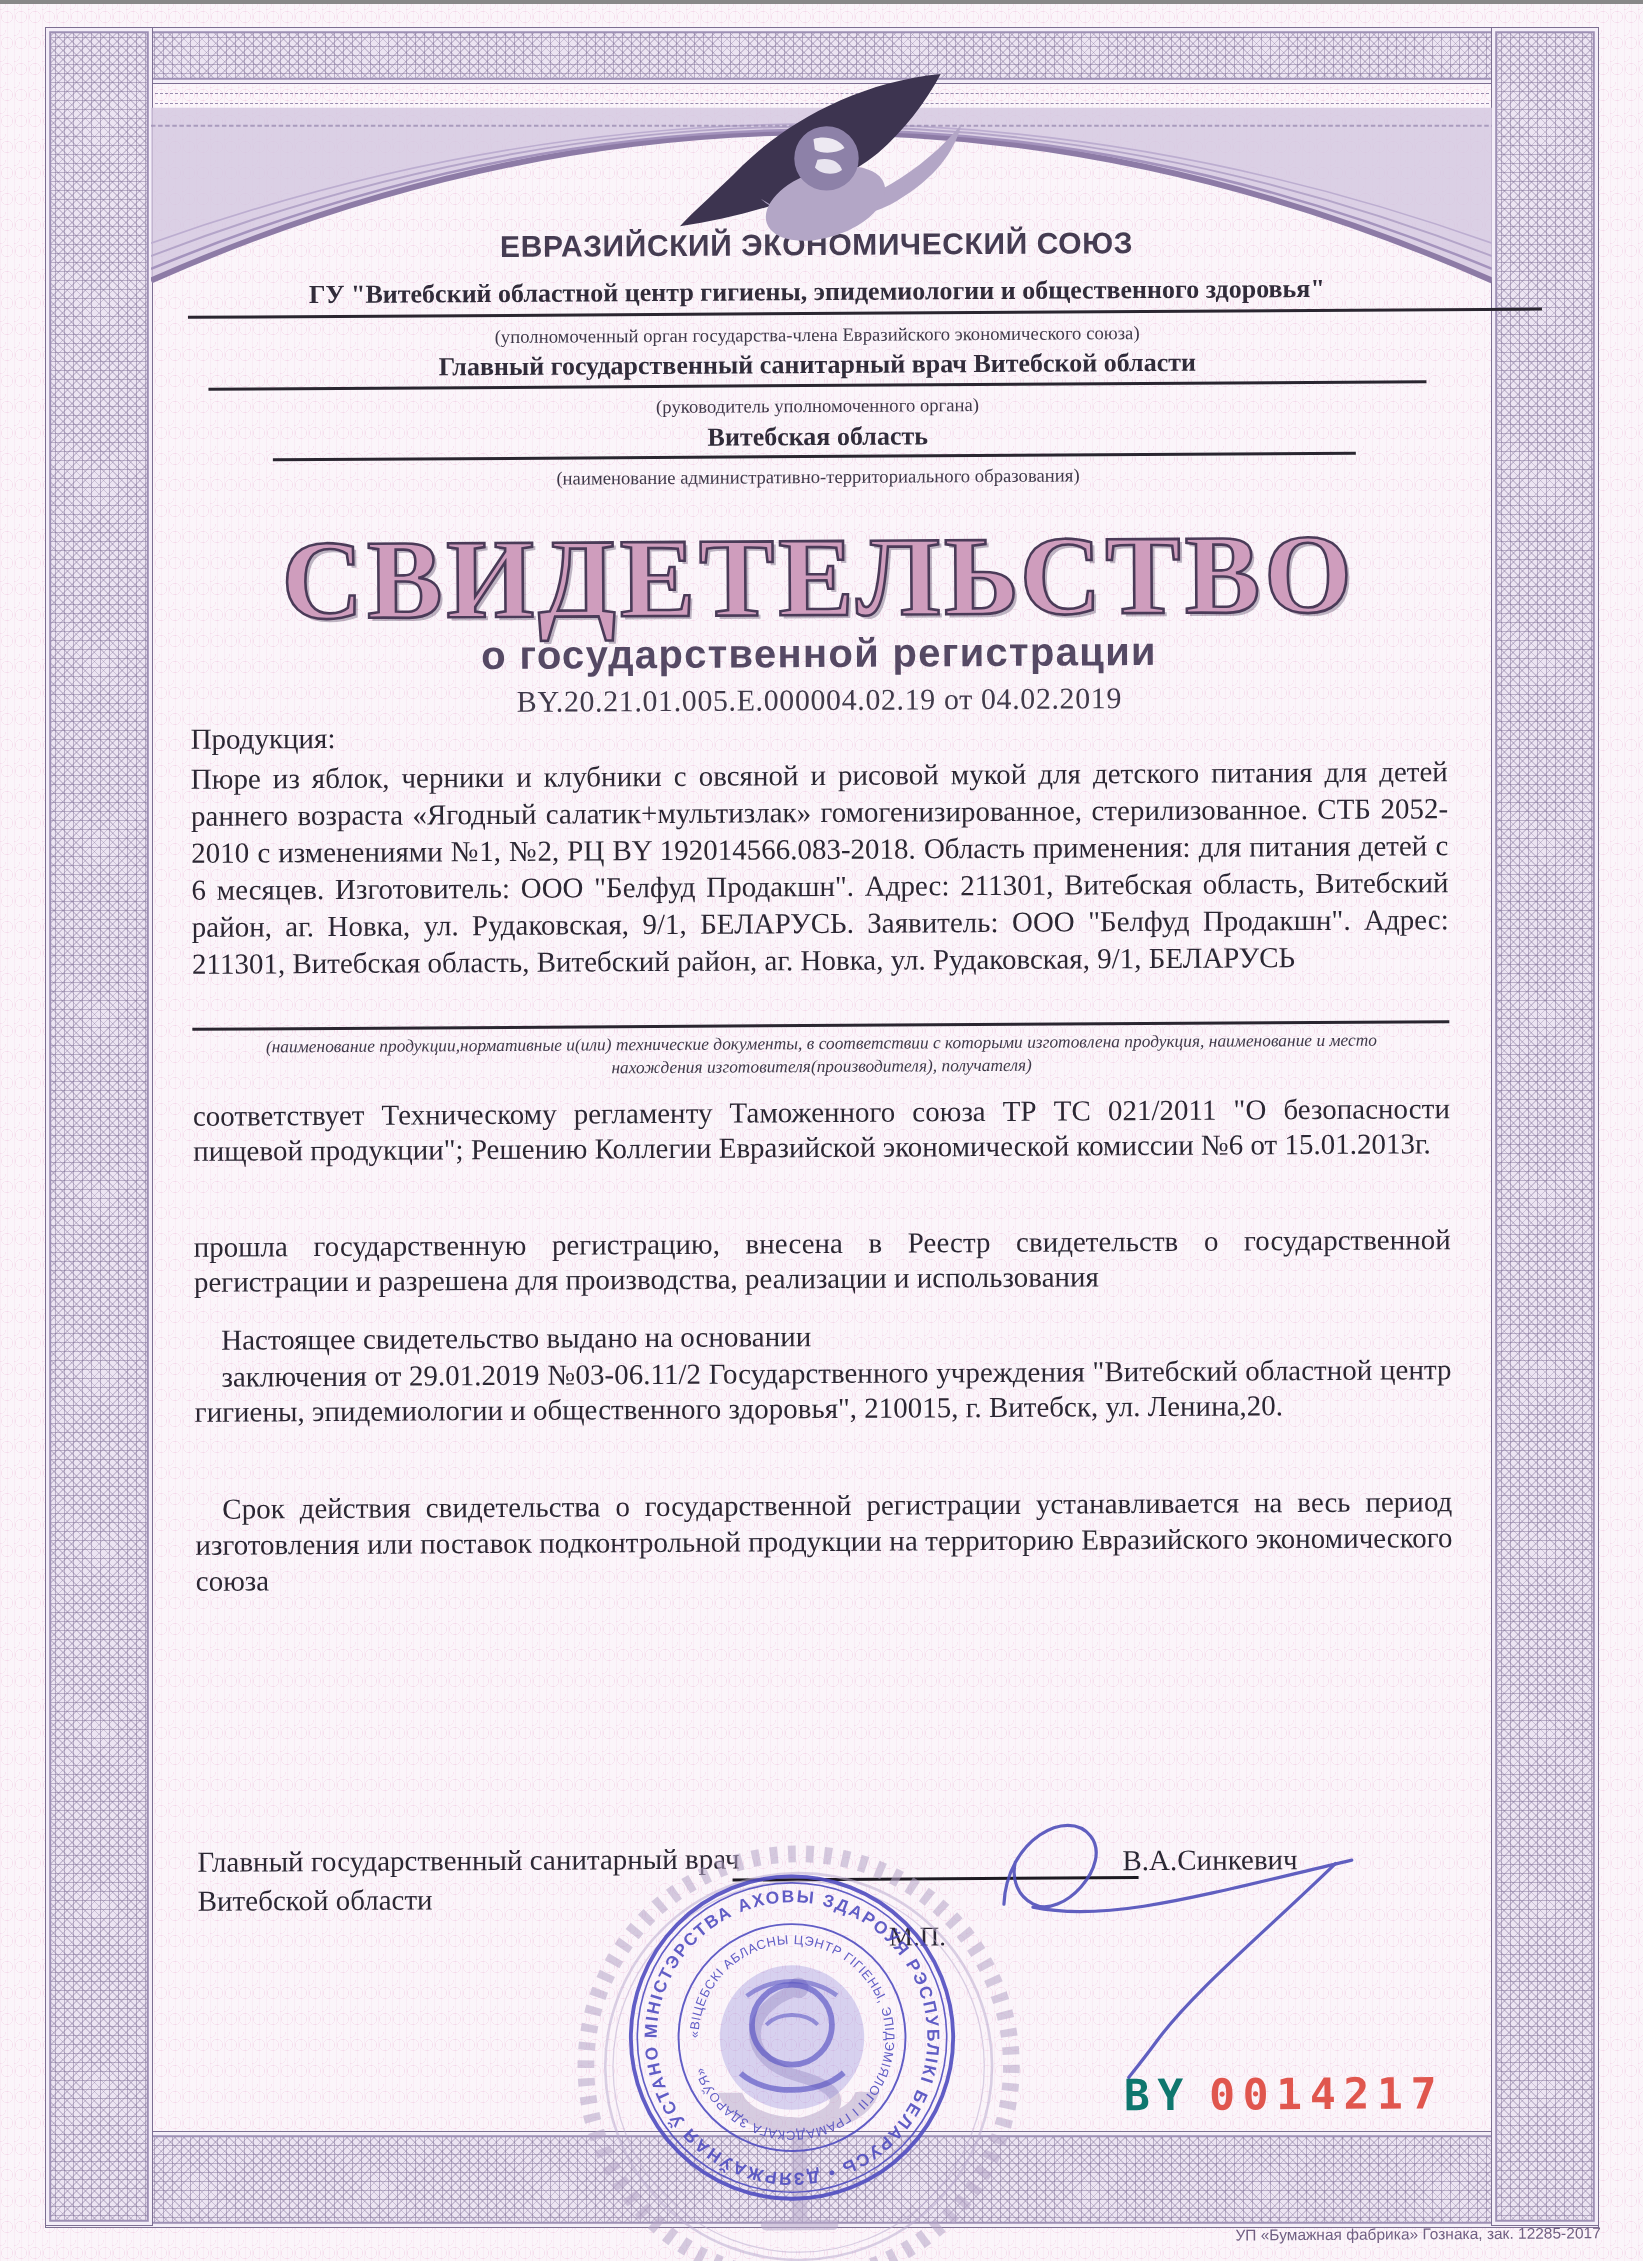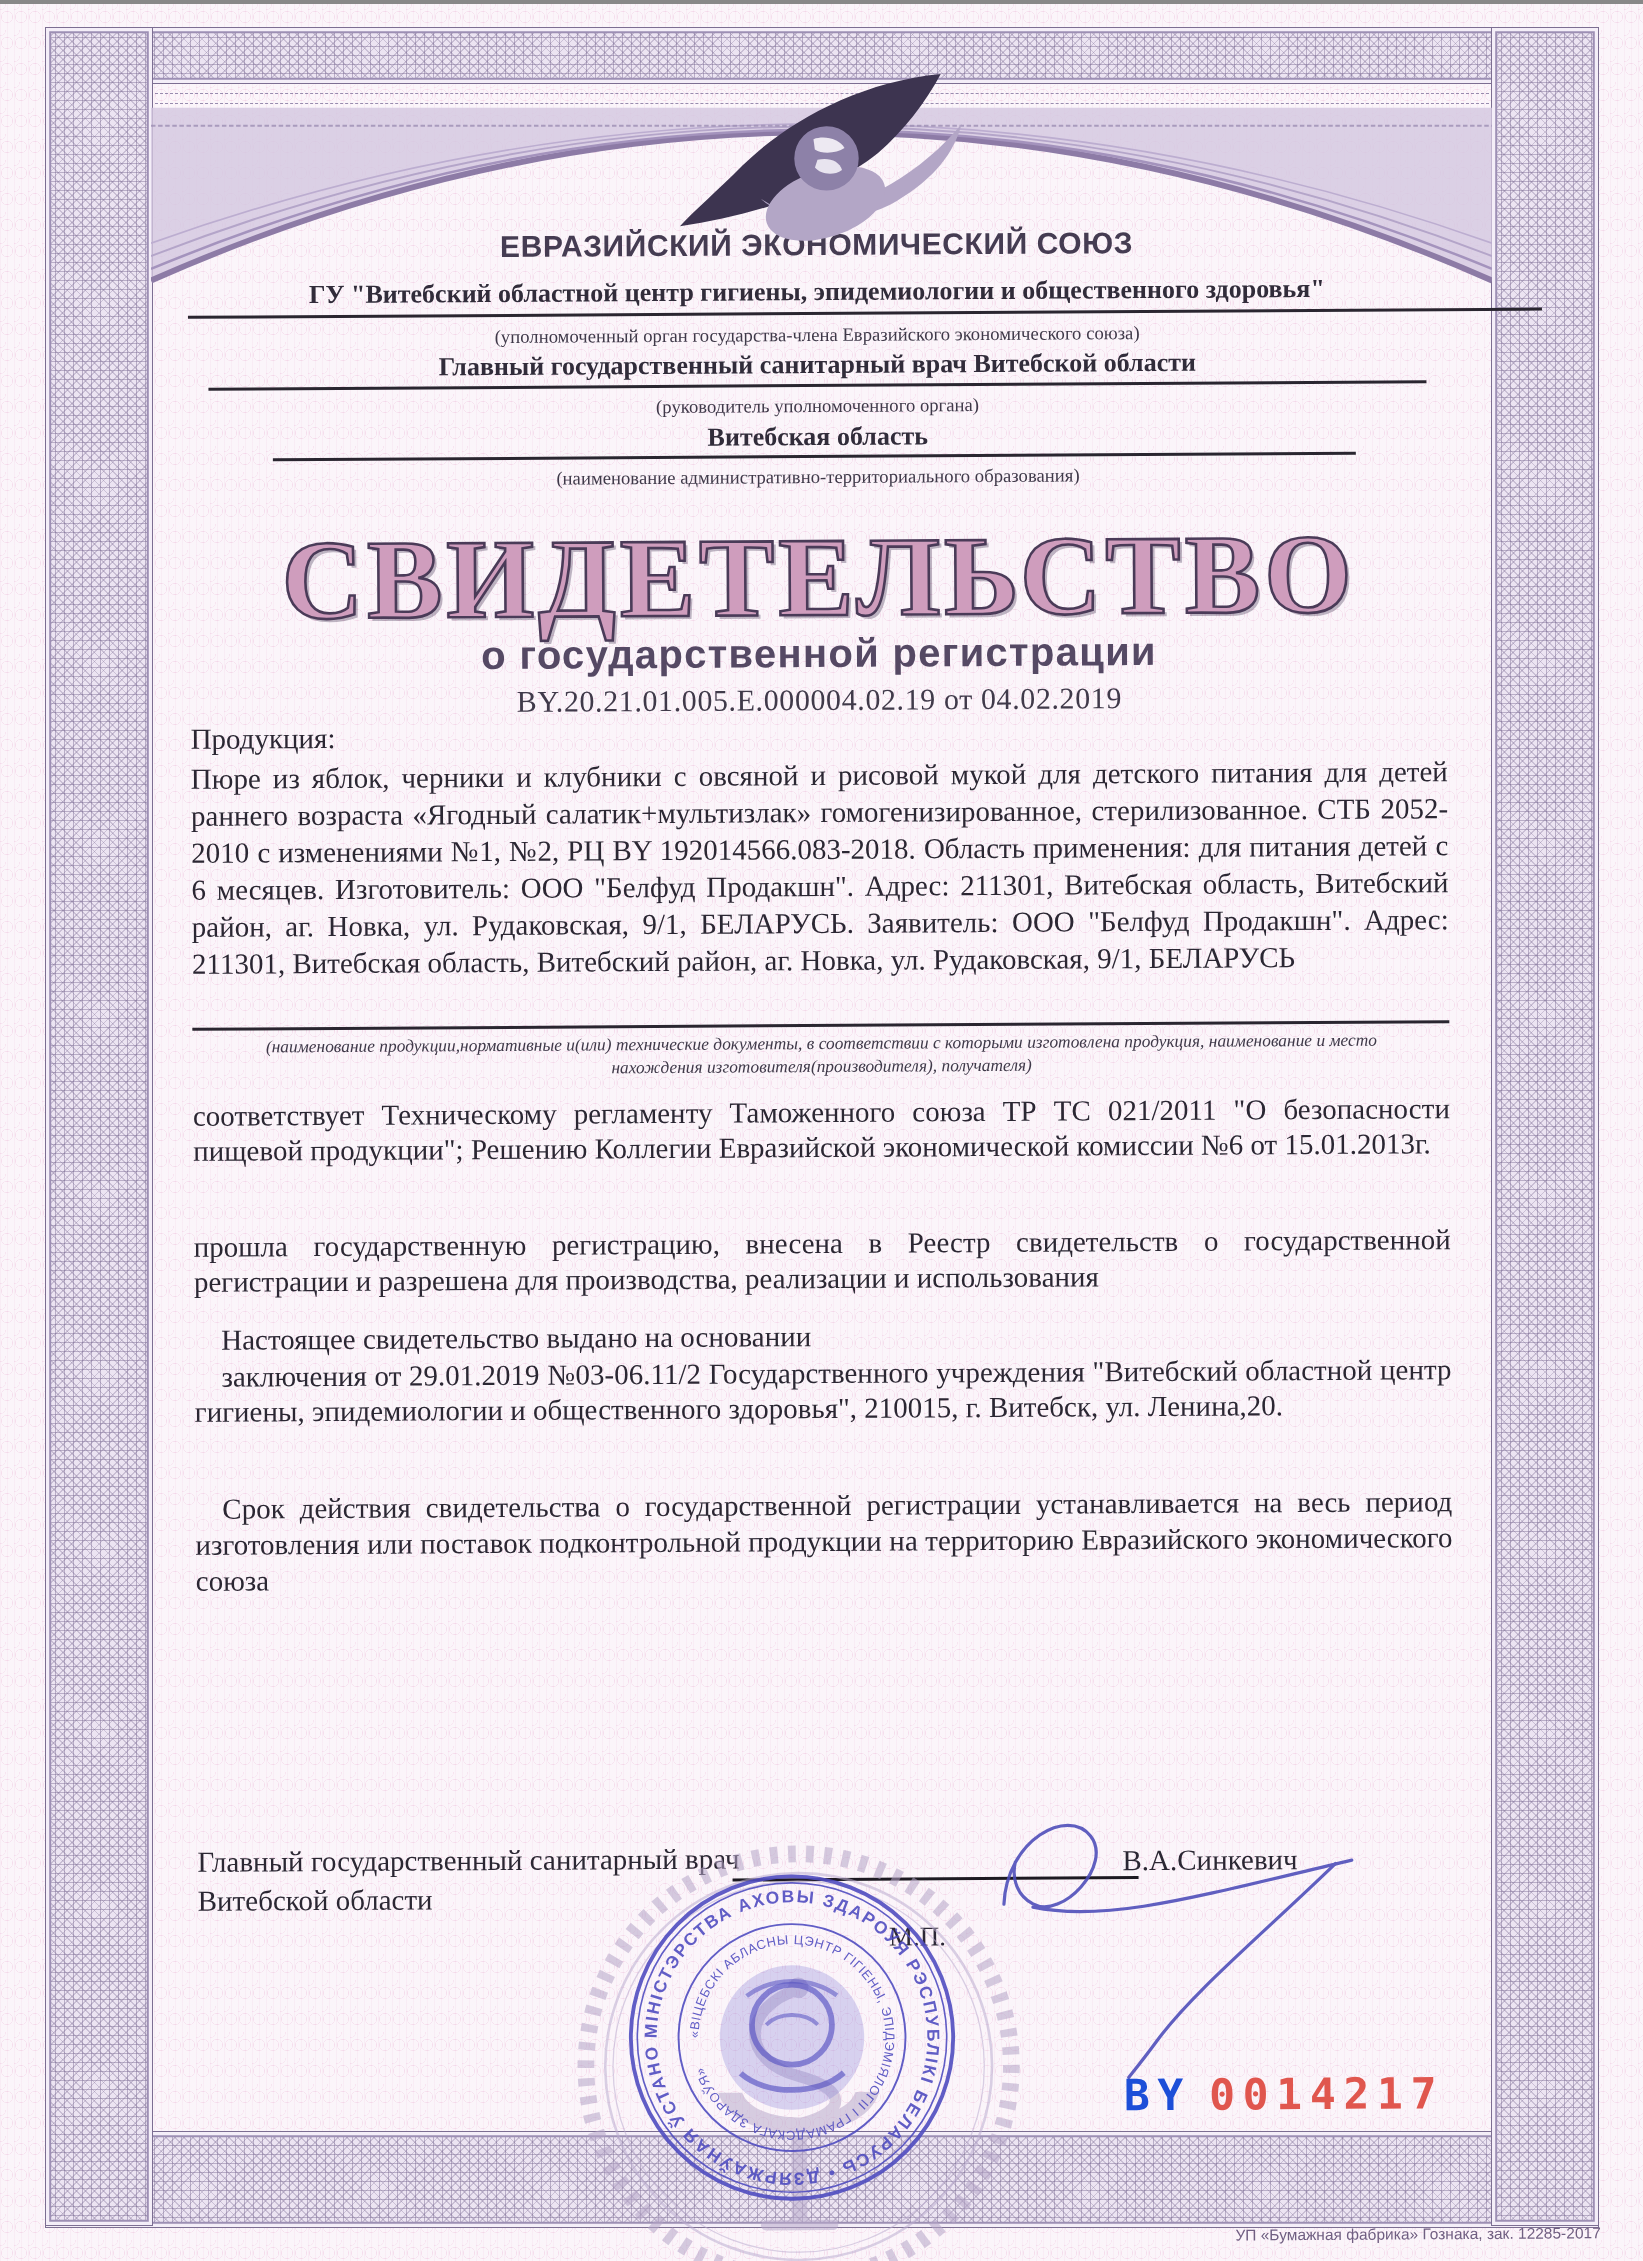--- a/index.html
+++ b/index.html
@@ -77,21 +77,21 @@
 
   .signer1{top:1838px; left:193px; position:absolute; font-size:29px;}
   .signer2{top:1877px; left:193px; position:absolute; font-size:29px;}
   .sig-rule{left:728px; width:406px; top:1874px; background:#1d1a22;}
   .signer-name{position:absolute; left:1118px; top:1842px; font-size:29px;}
   .stamp-mark{position:absolute; left:884px; top:1918px; font-size:27px; color:#2c2836; z-index:4;}
 
   .stamp-svg{position:absolute; left:548px; top:1798px; z-index:6;}
 
   .serial{position:absolute; left:1118px; top:2068px; font-family:"DejaVu Sans Mono",monospace; font-weight:bold; font-size:43px; letter-spacing:7.7px; z-index:7;}
-  .serial .pfx{color:#1d4ed8; margin-right:18px;}
+  .serial .pfx{color:#0f766e; margin-right:18px;}
   .serial .num{color:#e0564e;}
 
   .printer-note{position:absolute; right:50px; top:2225px; font-family:"Liberation Sans",sans-serif; font-size:15.5px; color:#705f82; z-index:7;}
 </style>
 </head>
 <body>
 
 <div class="page">
 
   <div class="band band-top"></div>

